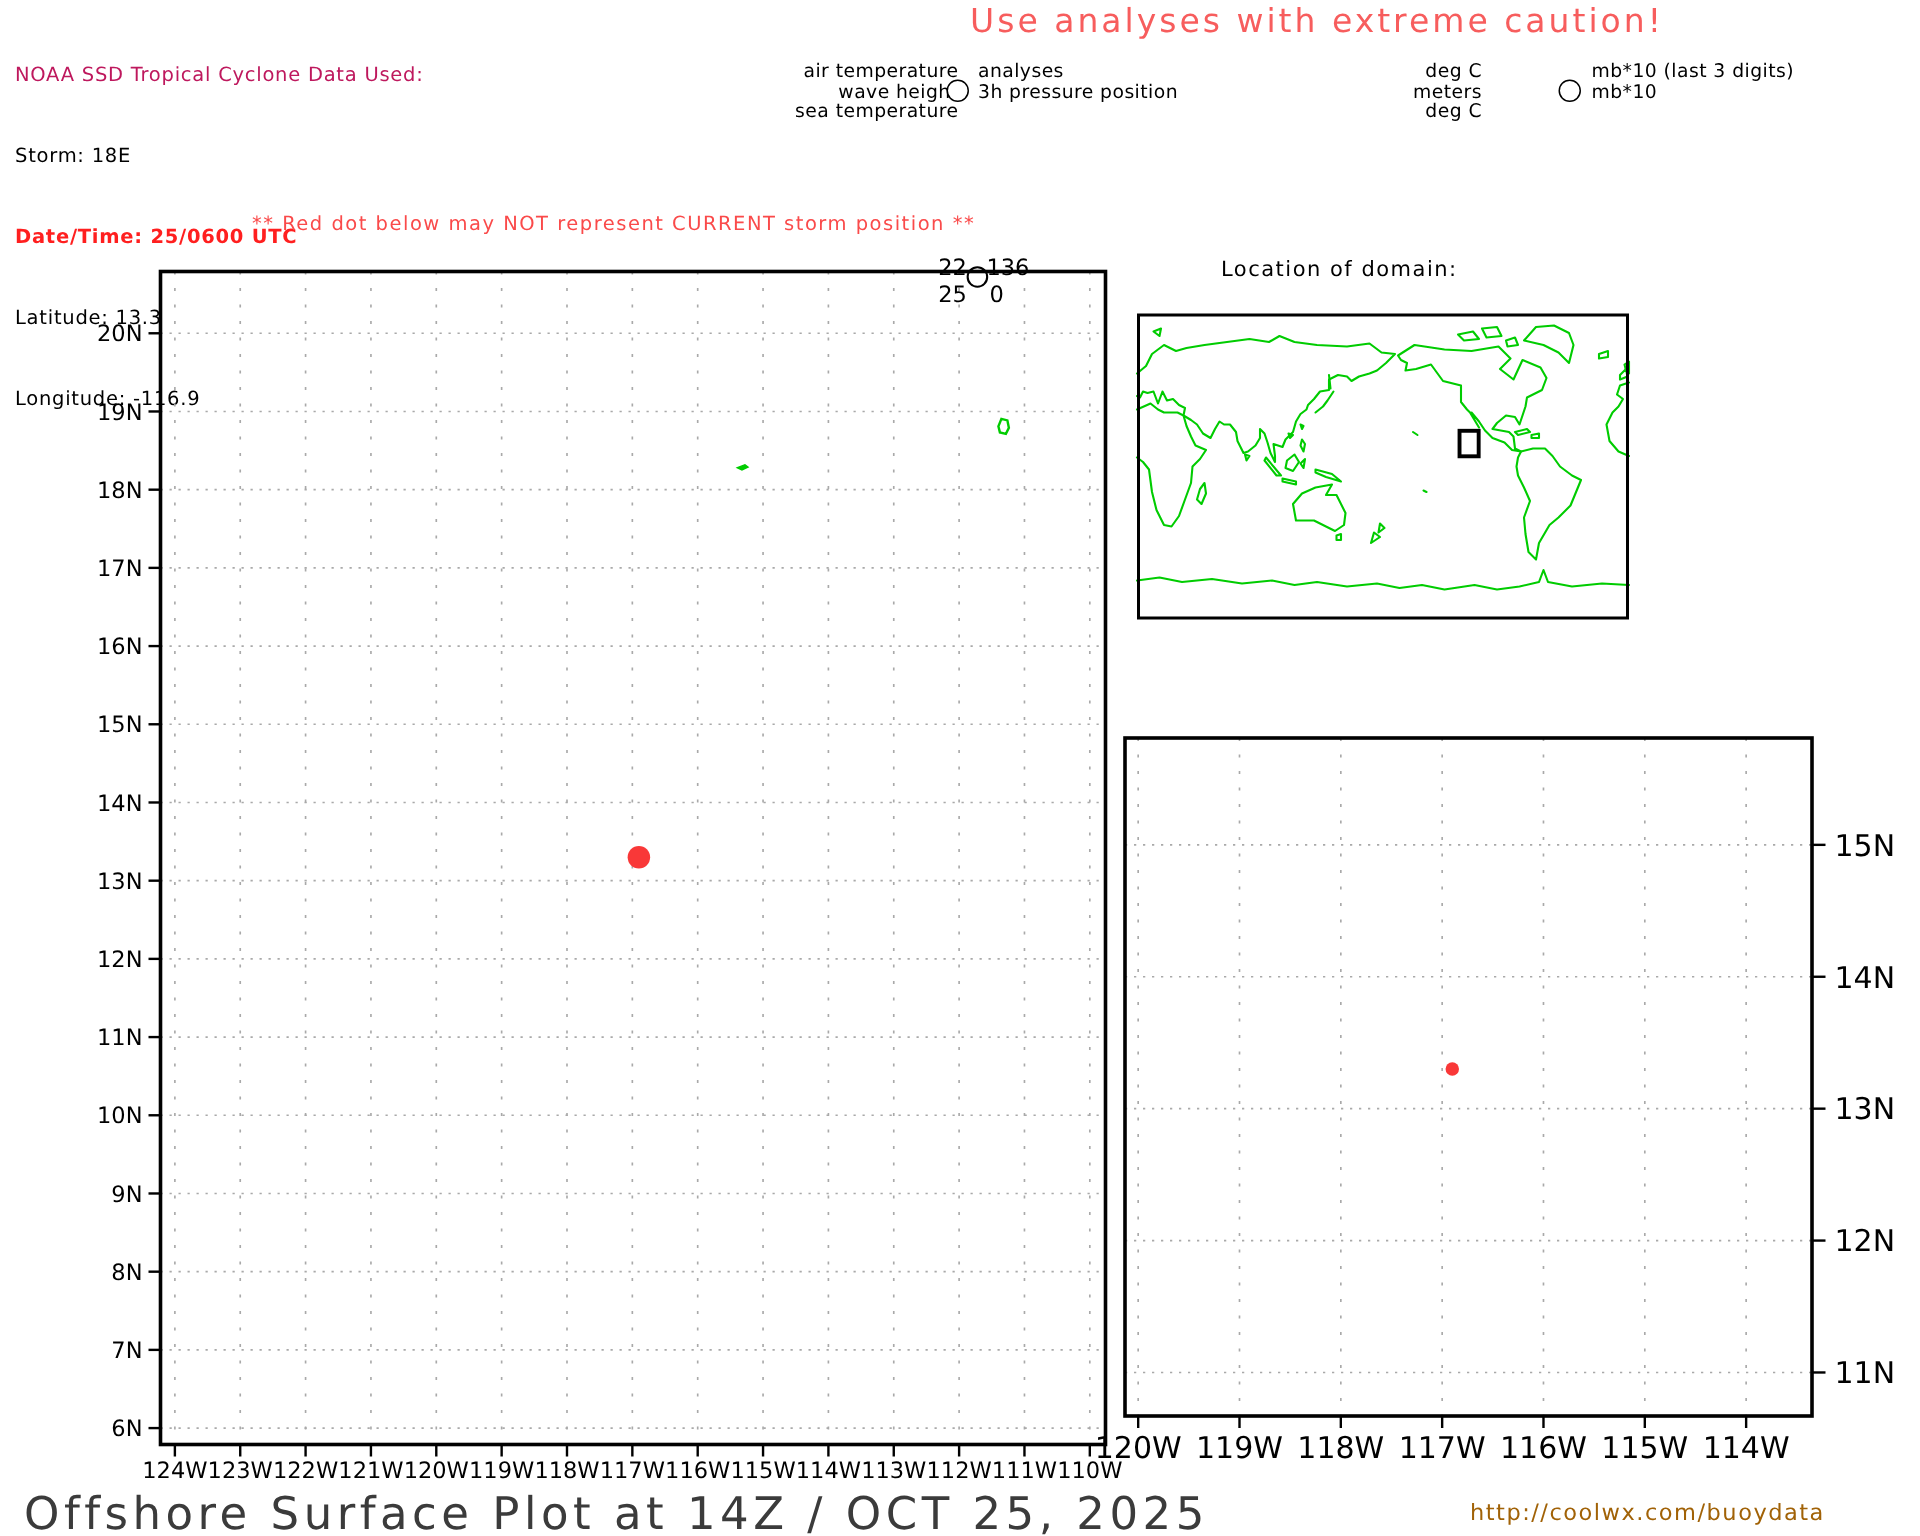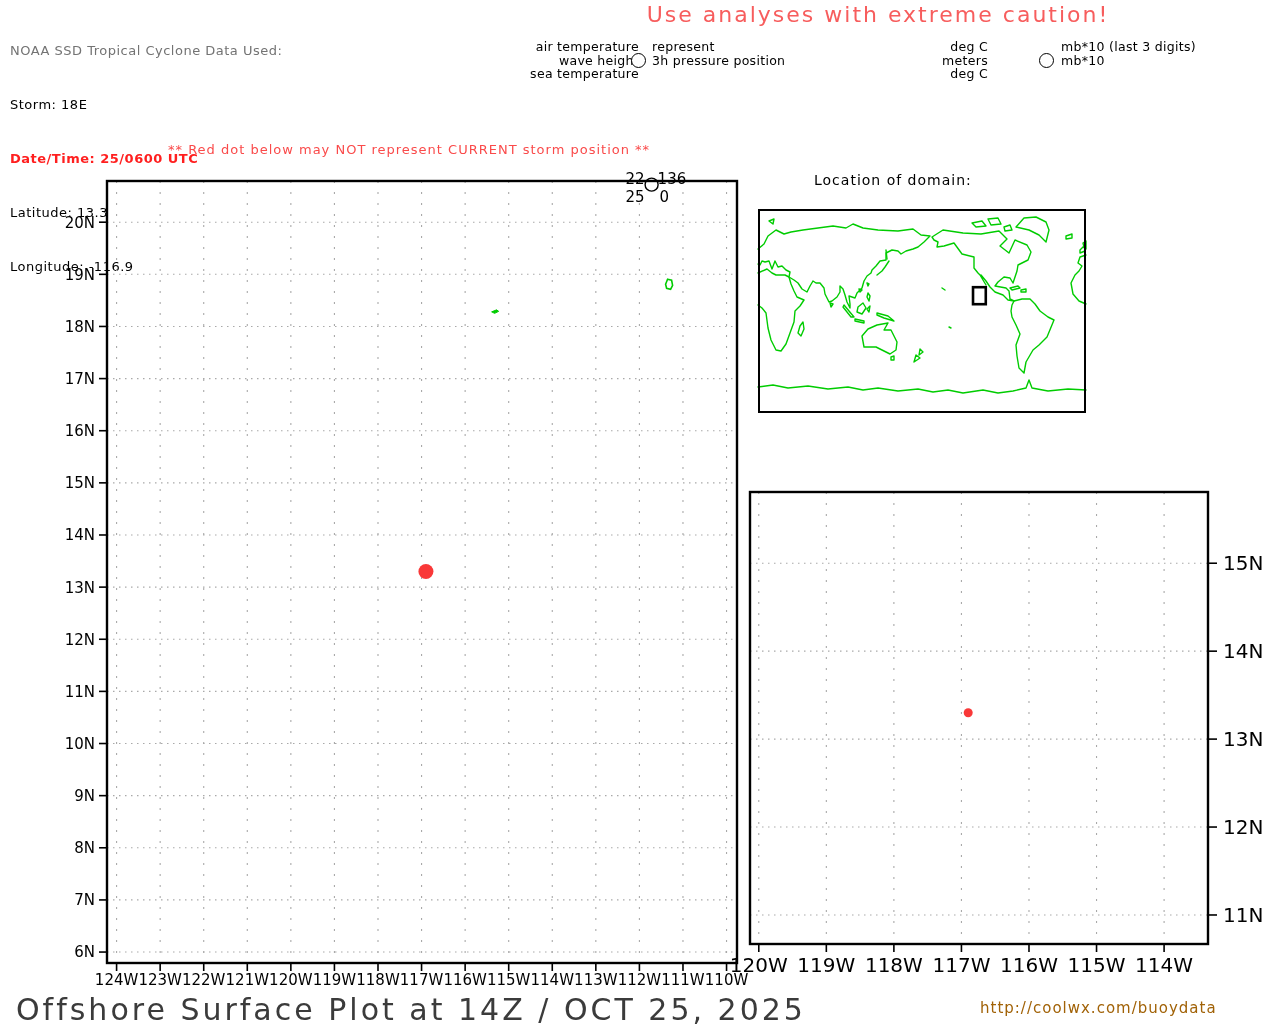--- a/index.html
+++ b/index.html
@@ -1,20 +1,20 @@
 <!DOCTYPE html>
 <html><head>
 <meta charset="utf-8">
 <style>
   html,body{margin:0;padding:0;background:#ffffff;}
   #page{position:relative;width:1280px;height:1024px;background:#ffffff;overflow:hidden;
         font-family:"DejaVu Sans",sans-serif;color:#000;}
   .abs{position:absolute;}
   .hdr{font-size:13px;letter-spacing:.5px;line-height:18px;white-space:pre;}
-  .red{color:#737373;}
+  .red{color:#be185d;}
   .redbold{color:#ff1f1f;font-weight:bold;}
   #caution{left:618px;top:2px;width:520px;text-align:center;font-size:22px;letter-spacing:2px;color:#f75d5d;}
   .leg{font-size:12.5px;letter-spacing:.3px;line-height:13.5px;}
   .leg-r{text-align:right;}
   .circ{width:13px;height:13px;border:1.4px solid #000;border-radius:50%;background:#fff;}
   #warning{left:168px;top:142px;width:510px;font-size:13px;letter-spacing:1px;color:#fa4a4a;}
   #inset-title{left:814px;top:172px;font-size:14px;letter-spacing:1px;}
   #footer-title{left:16px;top:992px;font-size:30px;letter-spacing:3px;color:#3b3b3b;white-space:pre;}
   #footer-url{left:980px;top:999px;font-size:15px;letter-spacing:1px;color:#a16207;text-decoration:none;}
   svg{display:block;overflow:visible;}
@@ -35,21 +35,21 @@
 
   <div id="caution" class="abs">Use analyses with extreme caution!</div>
 
   <div class="abs leg leg-r" style="left:529px;top:40px;width:110px;">
     <div>air temperature</div>
     <div>wave height</div>
     <div>sea temperature</div>
   </div>
   <div class="abs circ" style="left:631px;top:53px;"></div>
   <div class="abs leg" style="left:652px;top:40px;width:170px;">
-    <div>represent</div>
+    <div>analyses</div>
     <div></div>
     <div>3h pressure position</div>
   </div>
 
   <div class="abs leg leg-r" style="left:918px;top:40px;width:70px;">
     <div>deg C</div>
     <div>meters</div>
     <div>deg C</div>
   </div>
   <div class="abs circ" style="left:1039px;top:53px;"></div>

